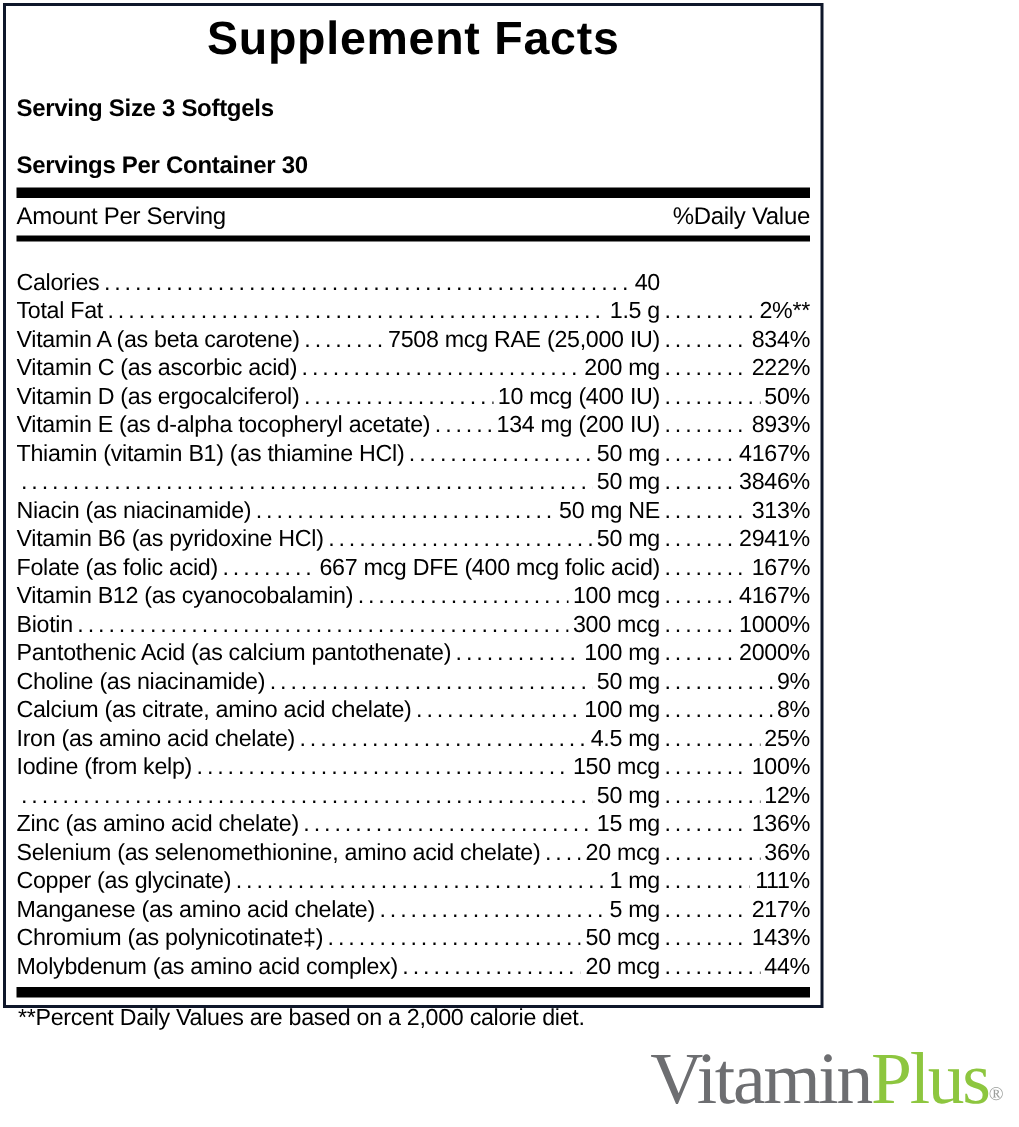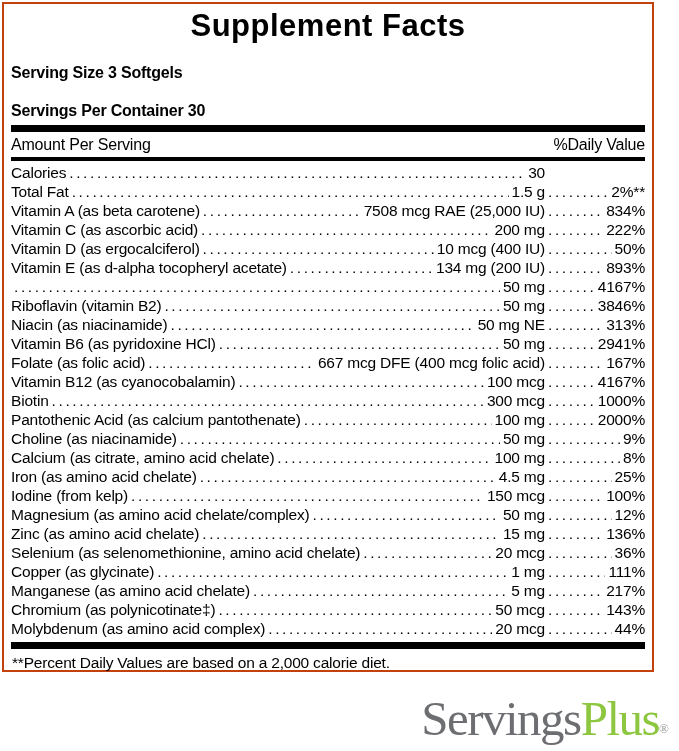--- a/index.html
+++ b/index.html
@@ -9,22 +9,22 @@
     background: #ffffff;
     position: relative;
     font-family: "Liberation Sans", sans-serif;
     color: #000;
     overflow: hidden;
   }
 
   .label {
     position: absolute;
     left: 2px; top: 2px;
-    width: 652px; height: 670px;
-    border: 2px solid #c2410c;
+    width: 547px; height: 670px;
+    border: 2px solid #0f172a;
     padding: 2px 7px 0 7px;
     background: #fff;
   }
 
   .title {
     font-size: 31px;
     font-weight: bold;
     text-align: center;
     line-height: 36px;
     letter-spacing: 0.5px;
@@ -47,21 +47,21 @@
   .col-headers {
     display: flex;
     justify-content: space-between;
     align-items: baseline;
     font-size: 16px;
     font-weight: normal;
     padding: 4px 0 3px 0;
     letter-spacing: -0.2px;
   }
 
-  .rows { margin-top: 2px; }
+  .rows { margin-top: 18px; }
   .row {
     display: flex;
     height: 19px;
     line-height: 19px;
     font-size: 15.5px;
     letter-spacing: -0.2px;
     white-space: nowrap;
     overflow: hidden;
   }
   .row .name { flex: 0 0 auto; }
@@ -126,21 +126,21 @@
     <span>%Daily Value</span>
   </div>
 
   <div class="bar bar-mid"></div>
 
   <div class="rows">
 
       <div class="row no-pct">
         <span class="name">Calories</span>
         <span class="dots"></span>
-        <span class="amt">30</span>
+        <span class="amt">40</span>
         <span class="right-box">
           <span class="dots2"></span>
           <span class="pct"></span>
         </span>
       </div>
 
 
       <div class="row">
         <span class="name">Total Fat</span>
         <span class="dots"></span>
@@ -185,30 +185,30 @@
         <span class="name">Vitamin E (as d-alpha tocopheryl acetate)</span>
         <span class="dots"></span>
         <span class="amt">134 mg (200 IU)</span>
         <span class="right-box">
           <span class="dots2"></span>
           <span class="pct">893%</span>
         </span>
       </div>
 
       <div class="row">
+        <span class="name">Thiamin (vitamin B1) (as thiamine HCl)</span>
         <span class="dots"></span>
         <span class="amt">50 mg</span>
         <span class="right-box">
           <span class="dots2"></span>
           <span class="pct">4167%</span>
         </span>
       </div>
 
       <div class="row">
-        <span class="name">Riboflavin (vitamin B2)</span>
         <span class="dots"></span>
         <span class="amt">50 mg</span>
         <span class="right-box">
           <span class="dots2"></span>
           <span class="pct">3846%</span>
         </span>
       </div>
 
       <div class="row">
         <span class="name">Niacin (as niacinamide)</span>
@@ -304,21 +304,20 @@
         <span class="name">Iodine (from kelp)</span>
         <span class="dots"></span>
         <span class="amt">150 mcg</span>
         <span class="right-box">
           <span class="dots2"></span>
           <span class="pct">100%</span>
         </span>
       </div>
 
       <div class="row">
-        <span class="name">Magnesium (as amino acid chelate/complex)</span>
         <span class="dots"></span>
         <span class="amt">50 mg</span>
         <span class="right-box">
           <span class="dots2"></span>
           <span class="pct">12%</span>
         </span>
       </div>
 
       <div class="row">
         <span class="name">Zinc (as amino acid chelate)</span>
@@ -379,14 +378,14 @@
           <span class="pct">44%</span>
         </span>
       </div>
     </div>
 
   <div class="bar bar-bottom"></div>
   <div class="footnote">**Percent Daily Values are based on a 2,000 calorie diet.</div>
 </div>
 
 <div class="logo">
-  <span class="p1" style="color: rgb(109, 110, 113);">Servings</span><span class="p2" style="color: rgb(141, 198, 63);">Plus</span><span class="reg" style="color: rgb(155, 158, 155);">®</span>
+  <span class="p1" style="color: rgb(109, 110, 113);">Vitamin</span><span class="p2" style="color: rgb(141, 198, 63);">Plus</span><span class="reg" style="color: rgb(155, 158, 155);">®</span>
 </div>
 
 </body></html>

